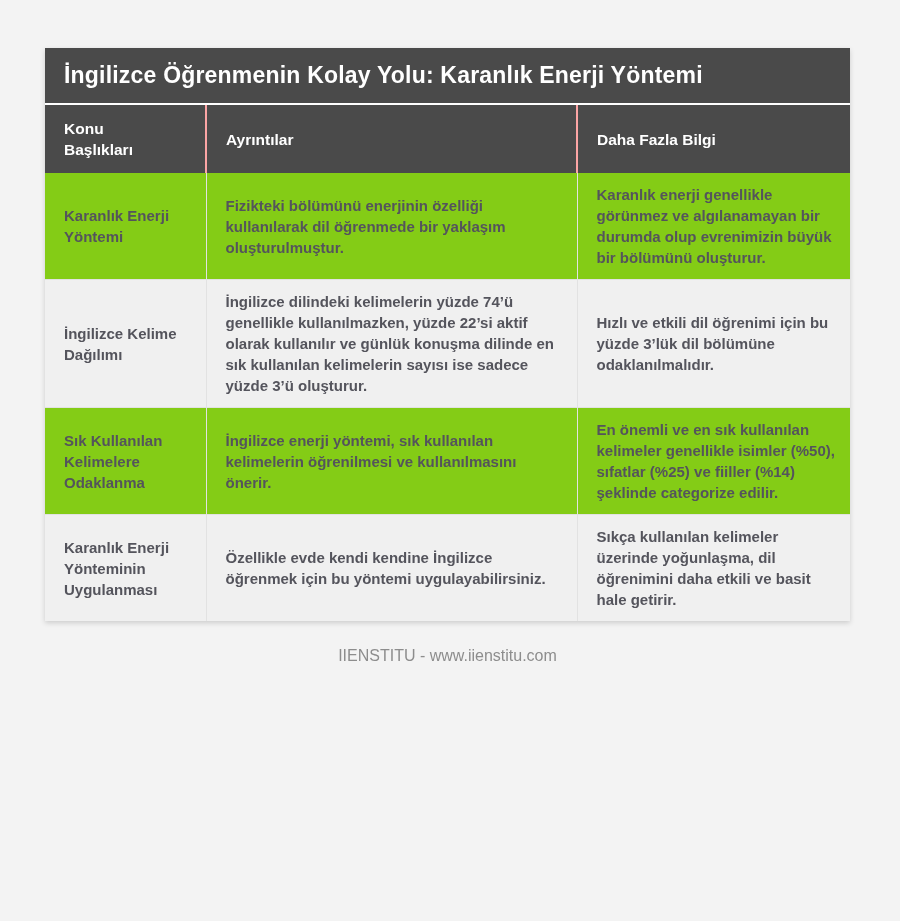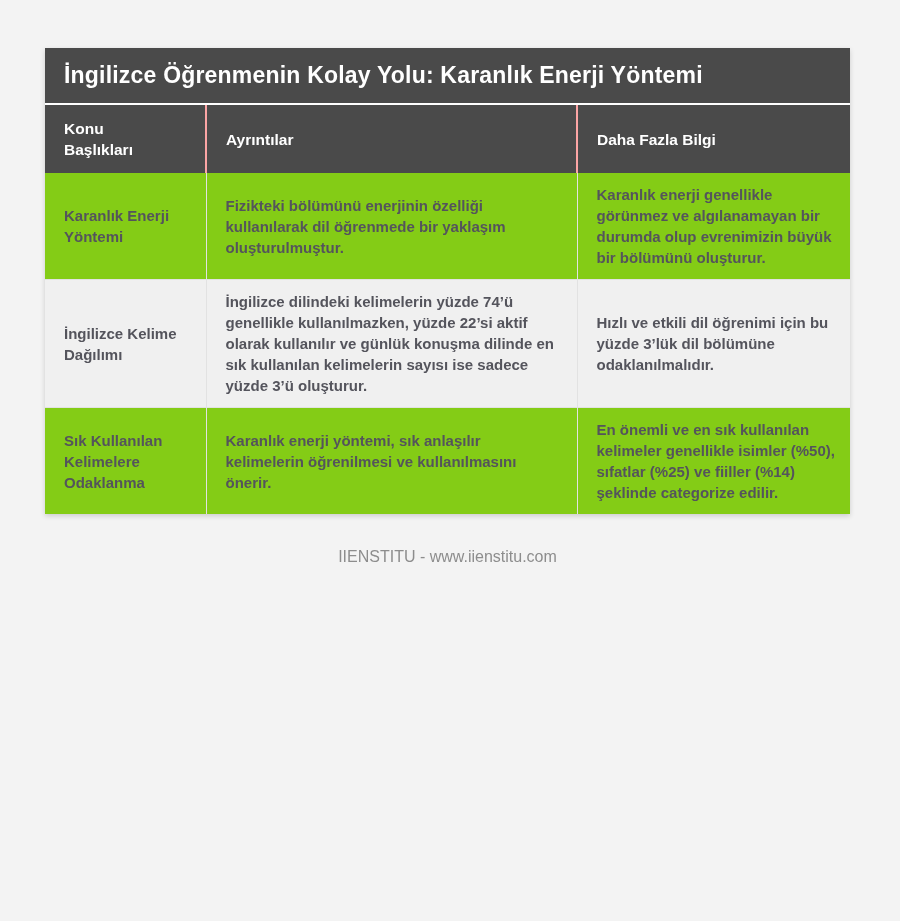--- a/index.html
+++ b/index.html
@@ -59,21 +59,21 @@
     font-weight: bold;
   }
   td + td { border-left: 1px solid #e2e2e2; }
   tbody tr + tr td { border-top: 1px solid #e2e2e2; }
   tbody tr:nth-child(even) { background: #f0f0f0; }
   .footer {
     width: 805px;
     text-align: center;
     color: #8d8d8d;
     font-size: 16px;
-    margin-top: 34px;
+    margin-top: 26px;
   }
 </style>
 </head>
 <body>
 
 <div class="page">
   <div class="card">
     <div class="title-bar">İngilizce Öğrenmenin Kolay Yolu: Karanlık Enerji Yöntemi</div>
     <table>
       <colgroup>
@@ -94,20 +94,25 @@
           <td>Fizikteki bölümünü enerjinin özelliği kullanılarak dil öğrenmede bir yaklaşım oluşturulmuştur.</td>
           <td>Karanlık enerji genellikle görünmez ve algılanamayan bir durumda olup evrenimizin büyük bir bölümünü oluşturur.</td>
         </tr>
         <tr>
           <td>İngilizce Kelime Dağılımı</td>
           <td>İngilizce dilindeki kelimelerin yüzde 74’ü genellikle kullanılmazken, yüzde 22’si aktif olarak kullanılır ve günlük konuşma dilinde en sık kullanılan kelimelerin sayısı ise sadece yüzde 3’ü oluşturur.</td>
           <td>Hızlı ve etkili dil öğrenimi için bu yüzde 3’lük dil bölümüne odaklanılmalıdır.</td>
         </tr>
         <tr>
           <td>Sık Kullanılan Kelimelere Odaklanma</td>
-          <td>Karanlık enerji yöntemi, sık anlaşılır kelimelerin öğrenilmesi ve kullanılmasını önerir.</td>
+          <td>İngilizce enerji yöntemi, sık kullanılan kelimelerin öğrenilmesi ve kullanılmasını önerir.</td>
           <td>En önemli ve en sık kullanılan kelimeler genellikle isimler (%50), sıfatlar (%25) ve fiiller (%14) şeklinde categorize edilir.</td>
+        </tr>
+        <tr>
+          <td>Karanlık Enerji Yönteminin Uygulanması</td>
+          <td>Özellikle evde kendi kendine İngilizce öğrenmek için bu yöntemi uygulayabilirsiniz.</td>
+          <td>Sıkça kullanılan kelimeler üzerinde yoğunlaşma, dil öğrenimini daha etkili ve basit hale getirir.</td>
         </tr>
       </tbody>
     </table>
   </div>
   <div class="footer">IIENSTITU - www.iienstitu.com</div>
 </div>
 
 </body></html>

